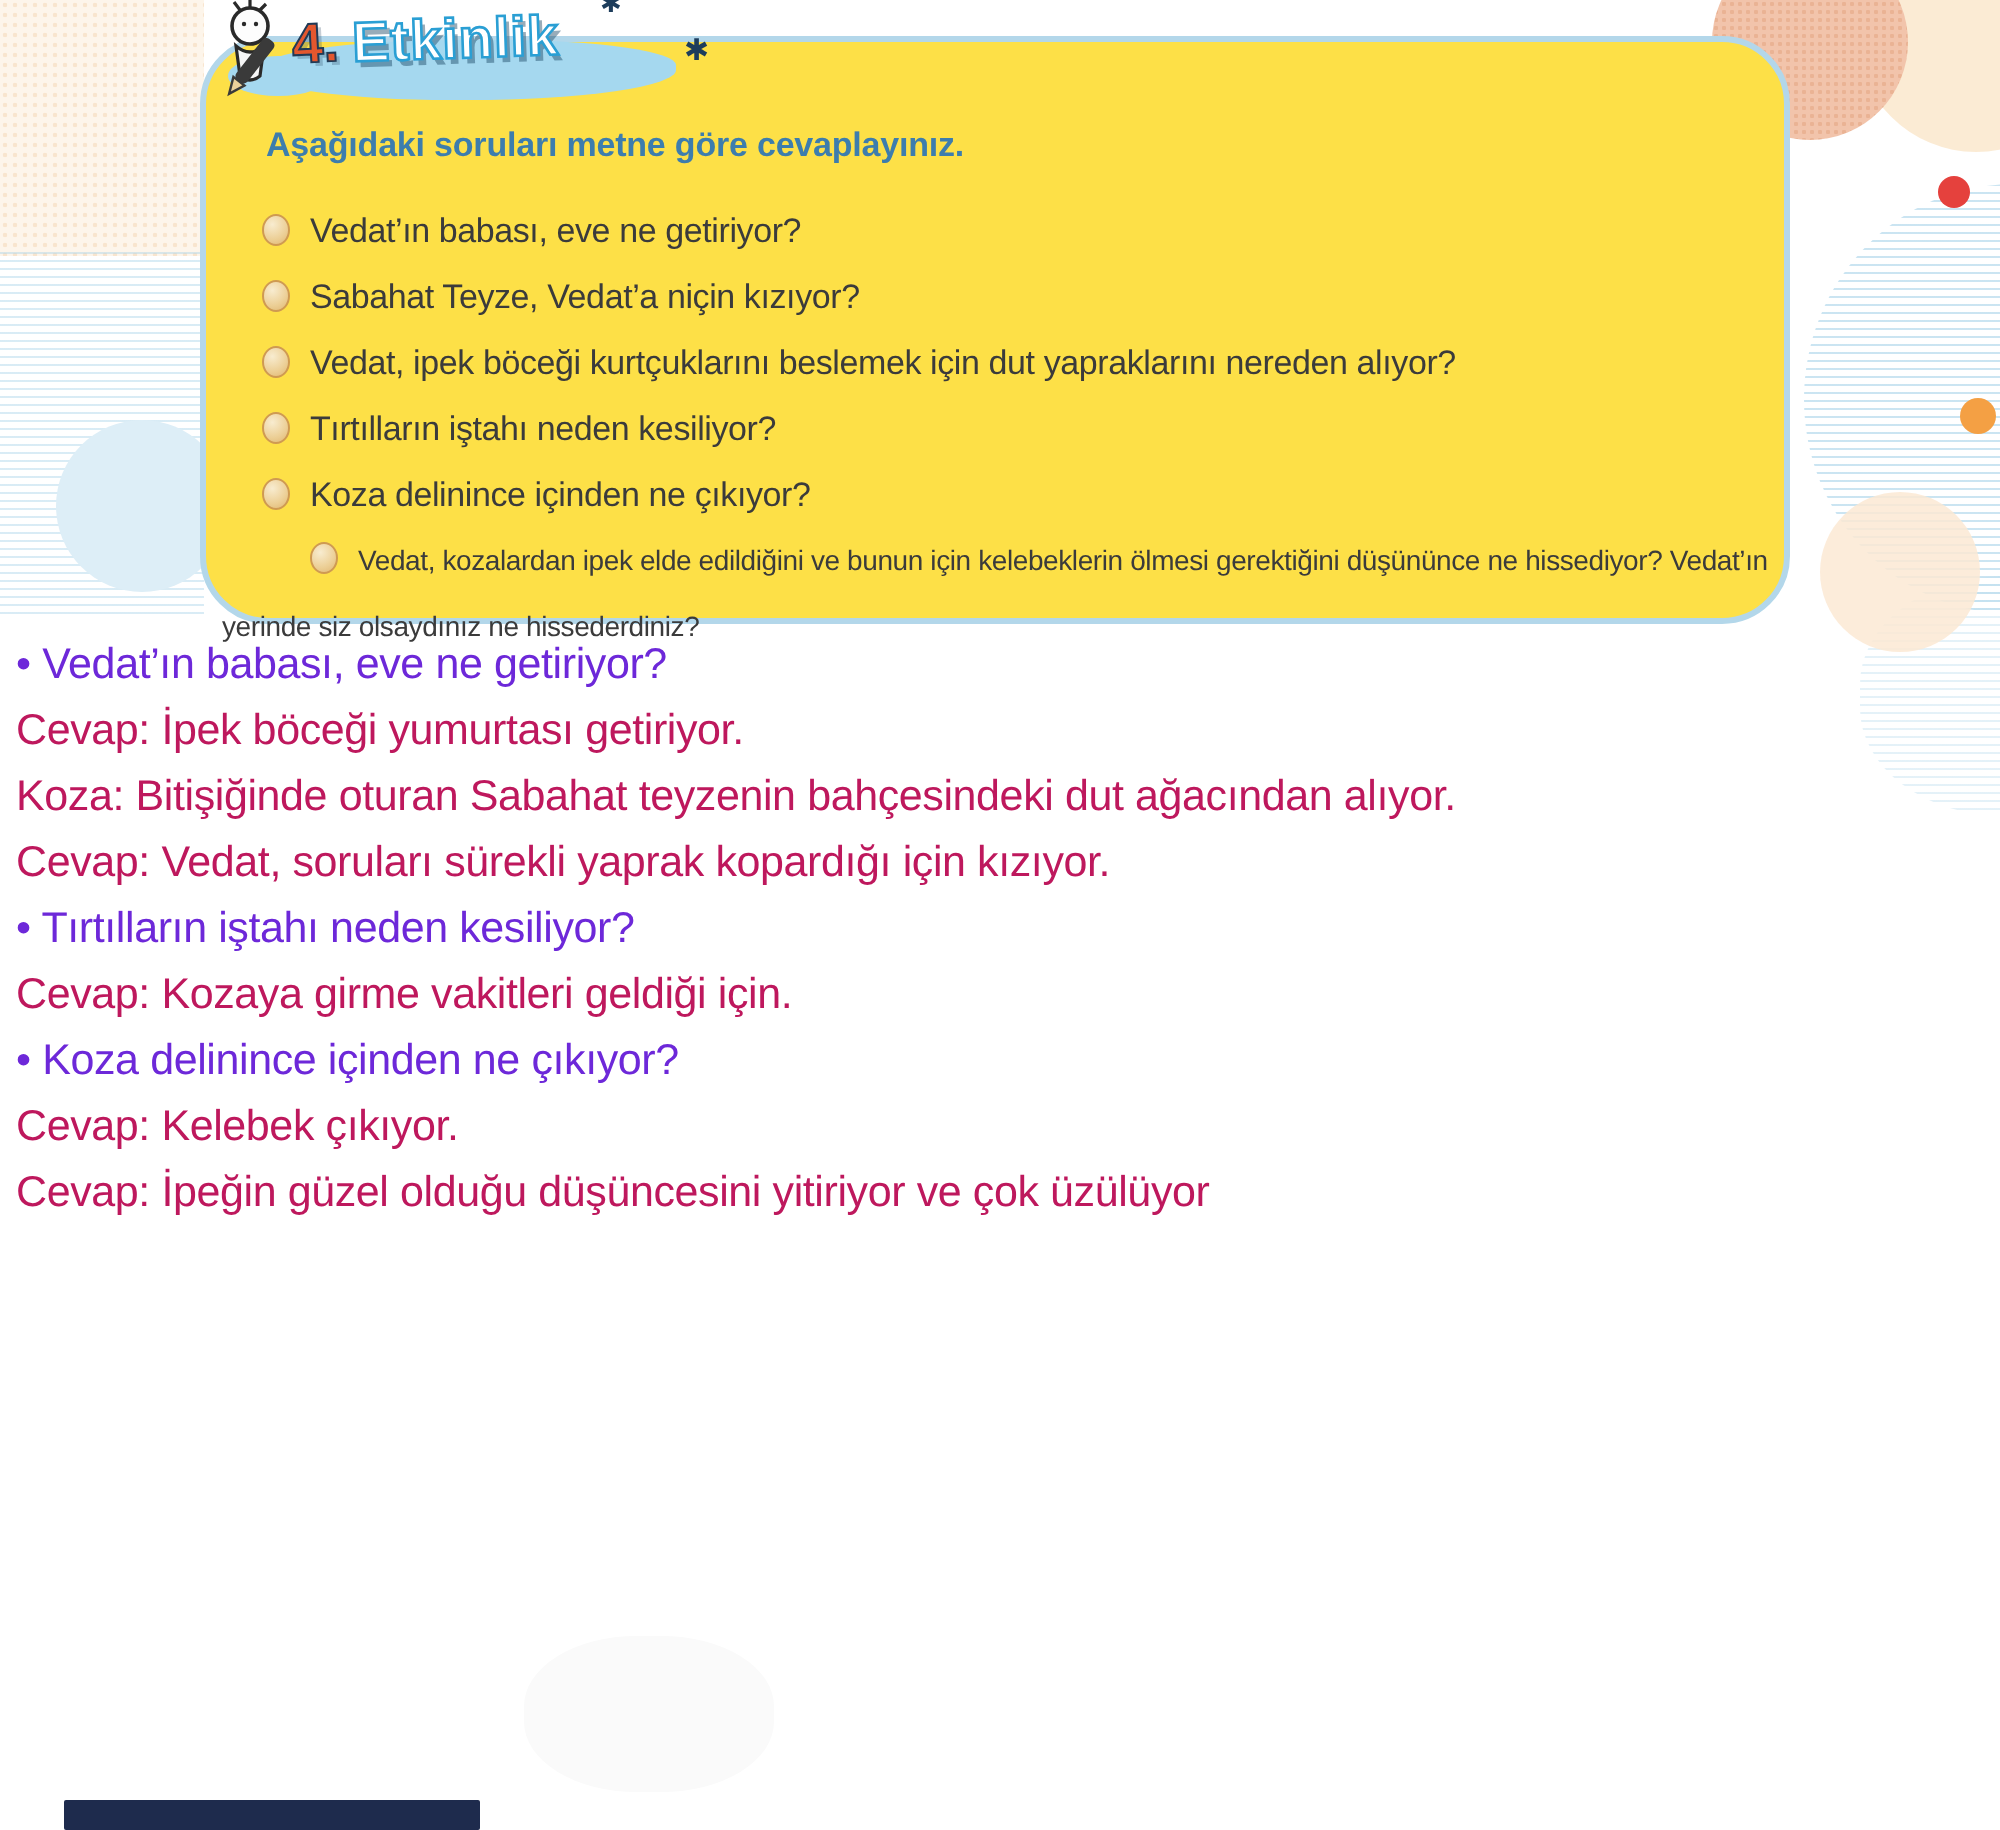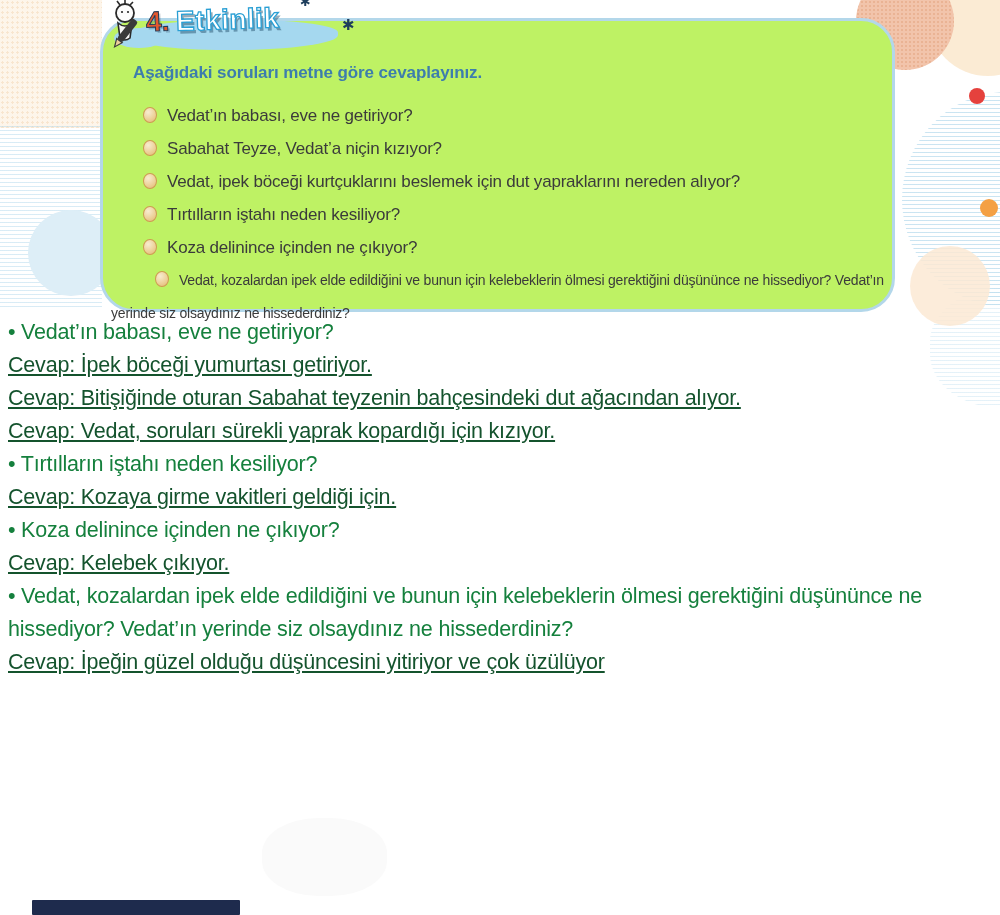--- a/index.html
+++ b/index.html
@@ -40,31 +40,31 @@
   }
   .red-dot{left:969px;top:88px;width:16px;height:16px;background:#e5413d;}
   .orange-dot{left:980px;top:199px;width:18px;height:18px;background:#f4a044;}
   .br-pale-orange{left:910px;top:246px;width:80px;height:80px;background:#fbe9d3;opacity:.85;}
   .faint-blob{left:262px;top:818px;width:125px;height:78px;background:#fafafa;border-radius:45%;}
   .footer-bar{left:32px;top:900px;width:208px;height:15px;background:#1e2b4d;border-radius:1px;}
 
   
   .activity-box{
     left:100px;top:18px;width:789px;height:288px;
-    background:#bef264;border:3px solid #b3d7ea;border-radius:34px;
+    background:#fde047;border:3px solid #b3d7ea;border-radius:34px;
     z-index:2;
   }
   .instruction{
     position:absolute;left:30px;top:42px;
     font-size:17px;font-weight:bold;color:#3d7dad;letter-spacing:-0.1px;
   }
   .qlist{position:absolute;left:0;top:78px;right:6px;}
   .qrow{
     line-height:33px;font-size:17px;color:#3b3b3b;
-    padding-left:40px;white-space:nowrap;letter-spacing:-0.2px;
+    padding-left:28px;white-space:nowrap;letter-spacing:-0.2px;
   }
   .qrow-wrap{
     line-height:33px;font-size:14px;color:#3b3b3b;
     padding-left:8px;text-indent:44px;white-space:normal;letter-spacing:-0.2px;
   }
   .bullet{
     display:inline-block;width:12px;height:14px;border-radius:50%;
     background:radial-gradient(circle at 35% 30%, #f8ecd0, #eccf96 60%, #e0b671);
     border:1.5px solid #cf9a52;
     vertical-align:-2px;margin-right:10px;
@@ -98,22 +98,22 @@
     position:absolute;color:#1d3d5c;font-size:13px;font-weight:bold;
   }
   .sparkle.s1{left:196px;top:-4px;}
   .sparkle.s2{left:238px;top:18px;font-size:15px;}
 
   
   .answers{
     position:absolute;left:0;top:316px;width:960px;padding-left:8px;
     font-size:21.5px;line-height:33px;letter-spacing:-0.2px;
   }
-  .aq{color:#15803d;}
-  .aa{color:#14532d;text-decoration:underline;}
+  .aq{color:#6d28d9;}
+  .aa{color:#be185d;}
 </style>
 </head>
 <body>
 
 <div class="decor peach-wash"></div>
 <div class="decor left-stripes"></div>
 <div class="decor left-blue-circle"></div>
 <div class="decor tr-pale-orange"></div>
 <div class="decor tr-salmon"></div>
 <div class="decor right-stripe-blob"></div>
@@ -164,21 +164,20 @@
   </svg>
   <span class="num">4.</span>
   <span class="word">Etkinlik</span>
   <span class="sparkle s1">✱</span>
   <span class="sparkle s2">✱</span>
 </div>
 
 <div class="answers">
   <div class="aq">• Vedat’ın babası, eve ne getiriyor?</div>
   <div class="aa">Cevap: İpek böceği yumurtası getiriyor.</div>
-  <div class="aa">Cevap: Bitişiğinde oturan Sabahat teyzenin bahçesindeki dut ağacından alıyor.</div>
+  <div class="aa">Koza: Bitişiğinde oturan Sabahat teyzenin bahçesindeki dut ağacından alıyor.</div>
   <div class="aa">Cevap: Vedat, soruları sürekli yaprak kopardığı için kızıyor.</div>
   <div class="aq">• Tırtılların iştahı neden kesiliyor?</div>
   <div class="aa">Cevap: Kozaya girme vakitleri geldiği için.</div>
   <div class="aq">• Koza delinince içinden ne çıkıyor?</div>
   <div class="aa">Cevap: Kelebek çıkıyor.</div>
-  <div class="aq">• Vedat, kozalardan ipek elde edildiğini ve bunun için kelebeklerin ölmesi gerektiğini düşününce ne hissediyor? Vedat’ın yerinde siz olsaydınız ne hissederdiniz?</div>
   <div class="aa">Cevap: İpeğin güzel olduğu düşüncesini yitiriyor ve çok üzülüyor</div>
 </div>
 
 </body></html>

